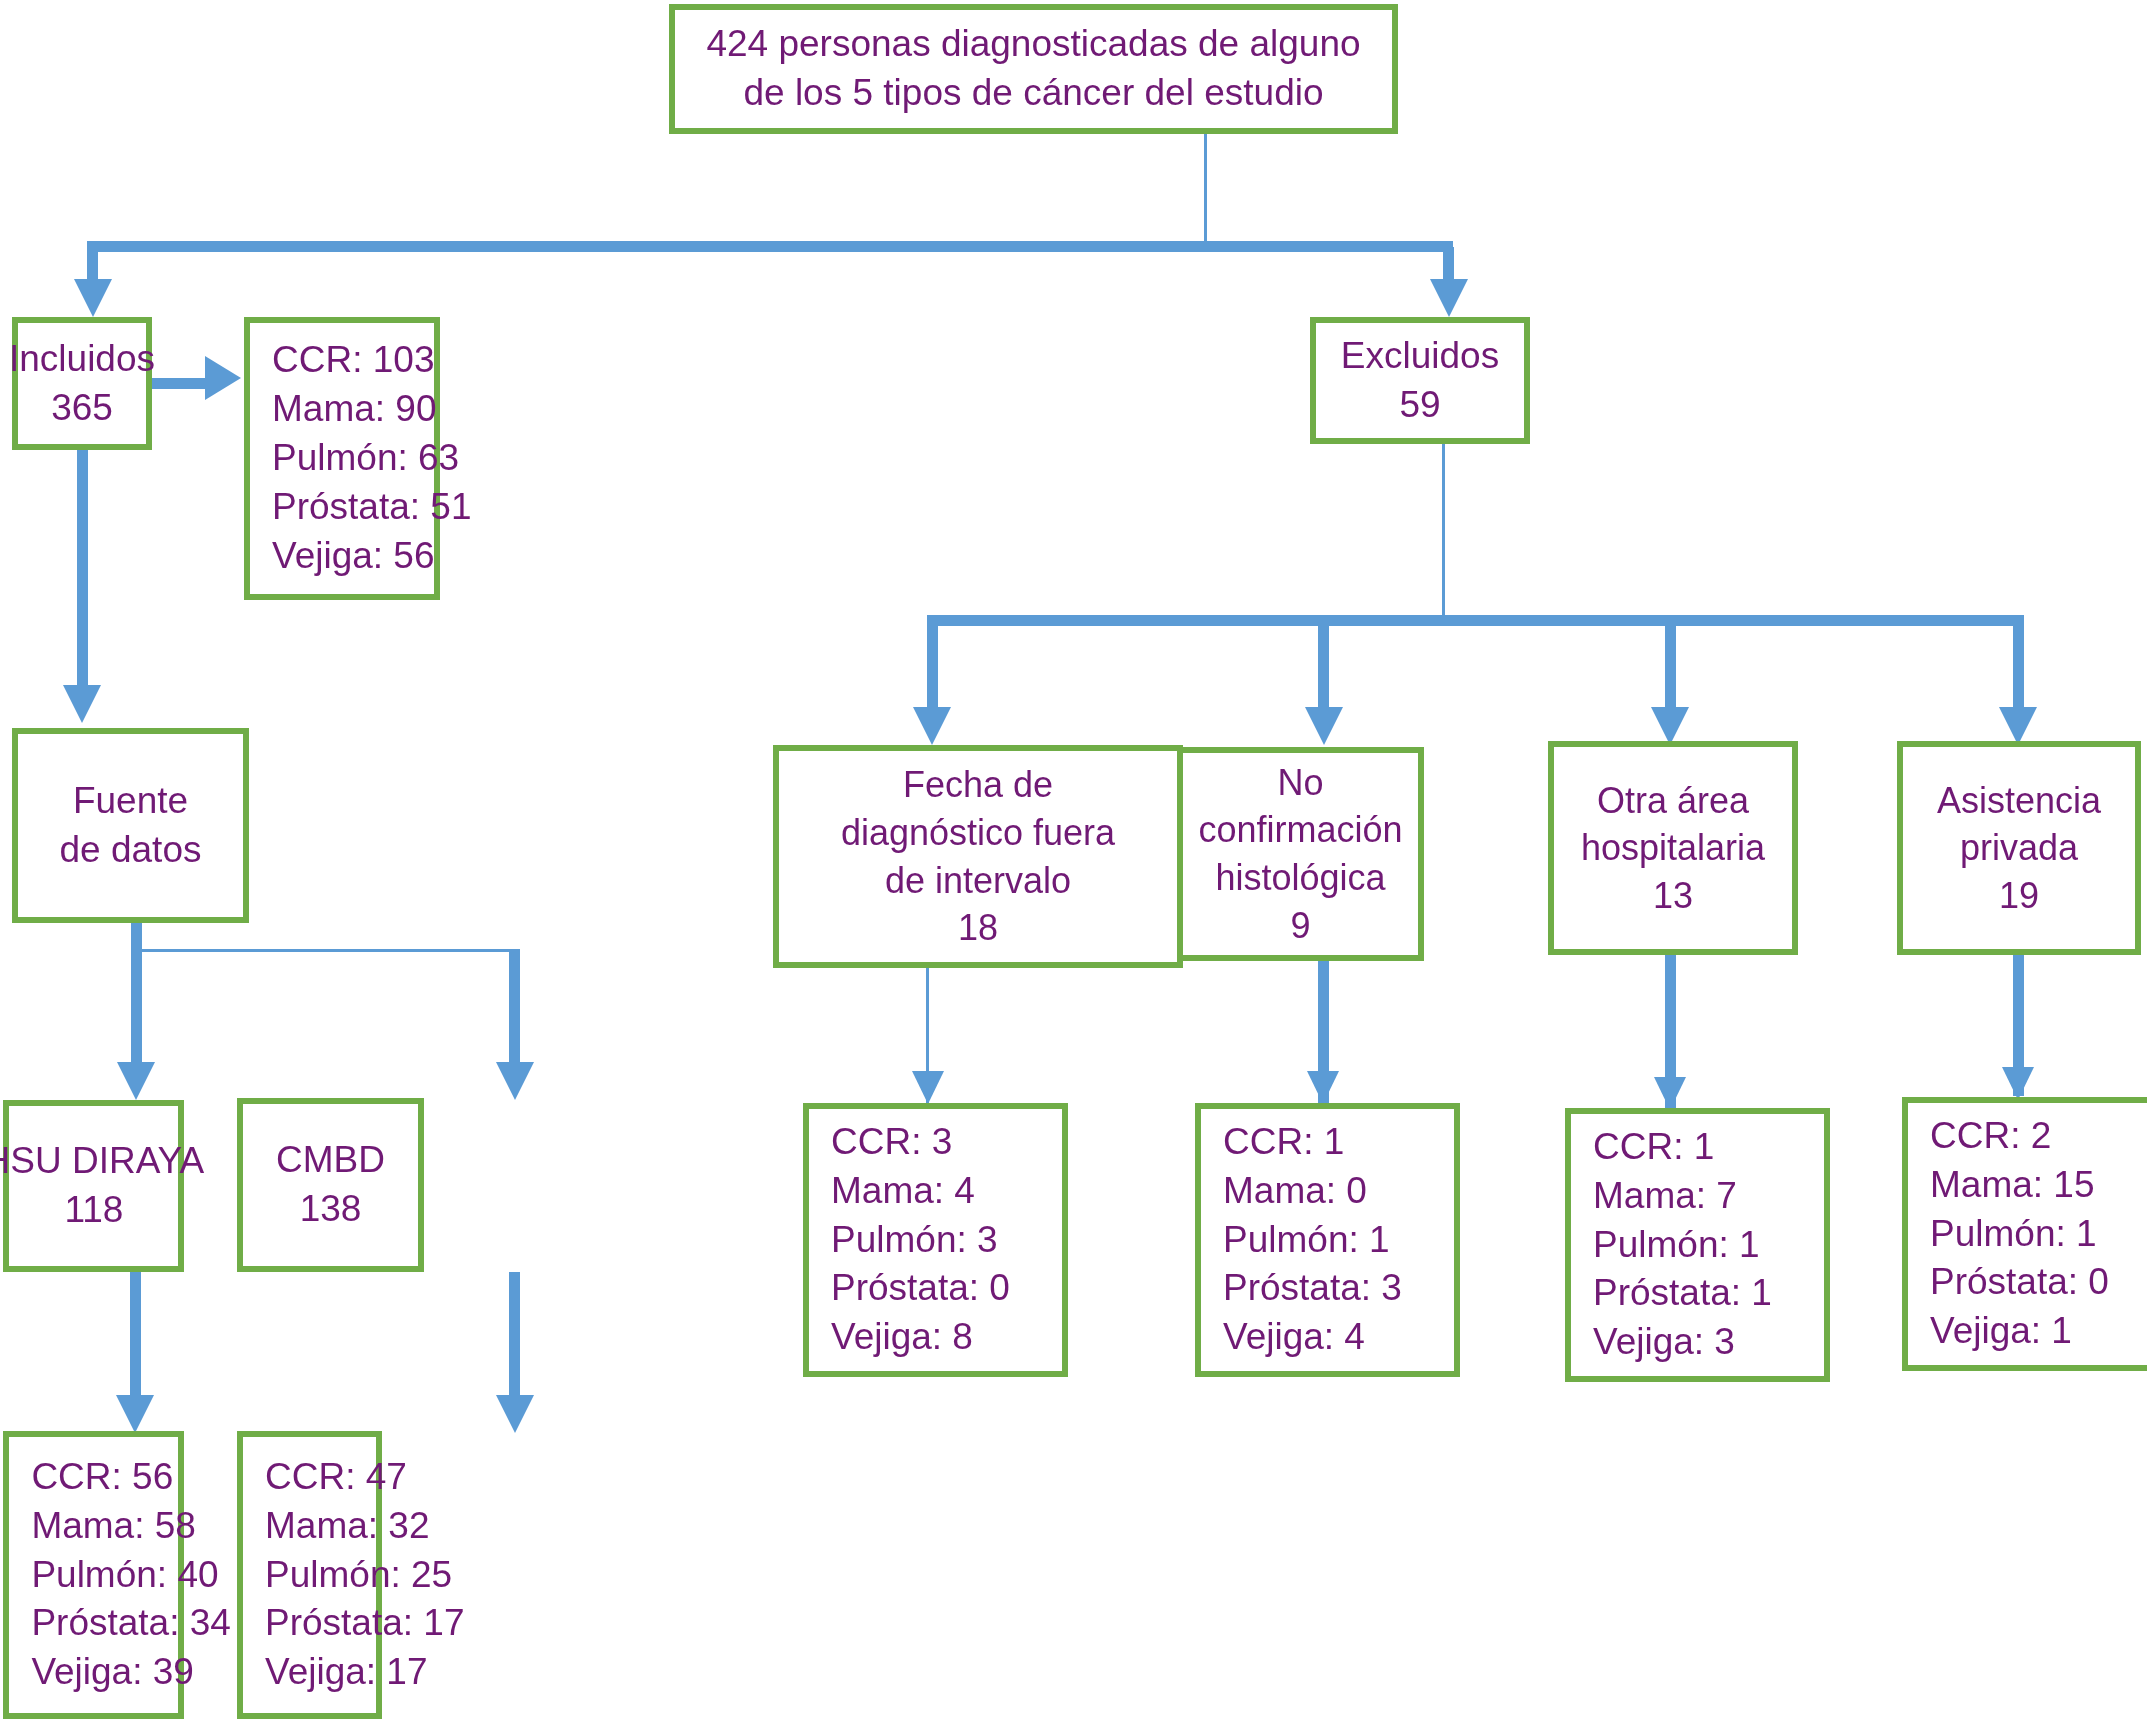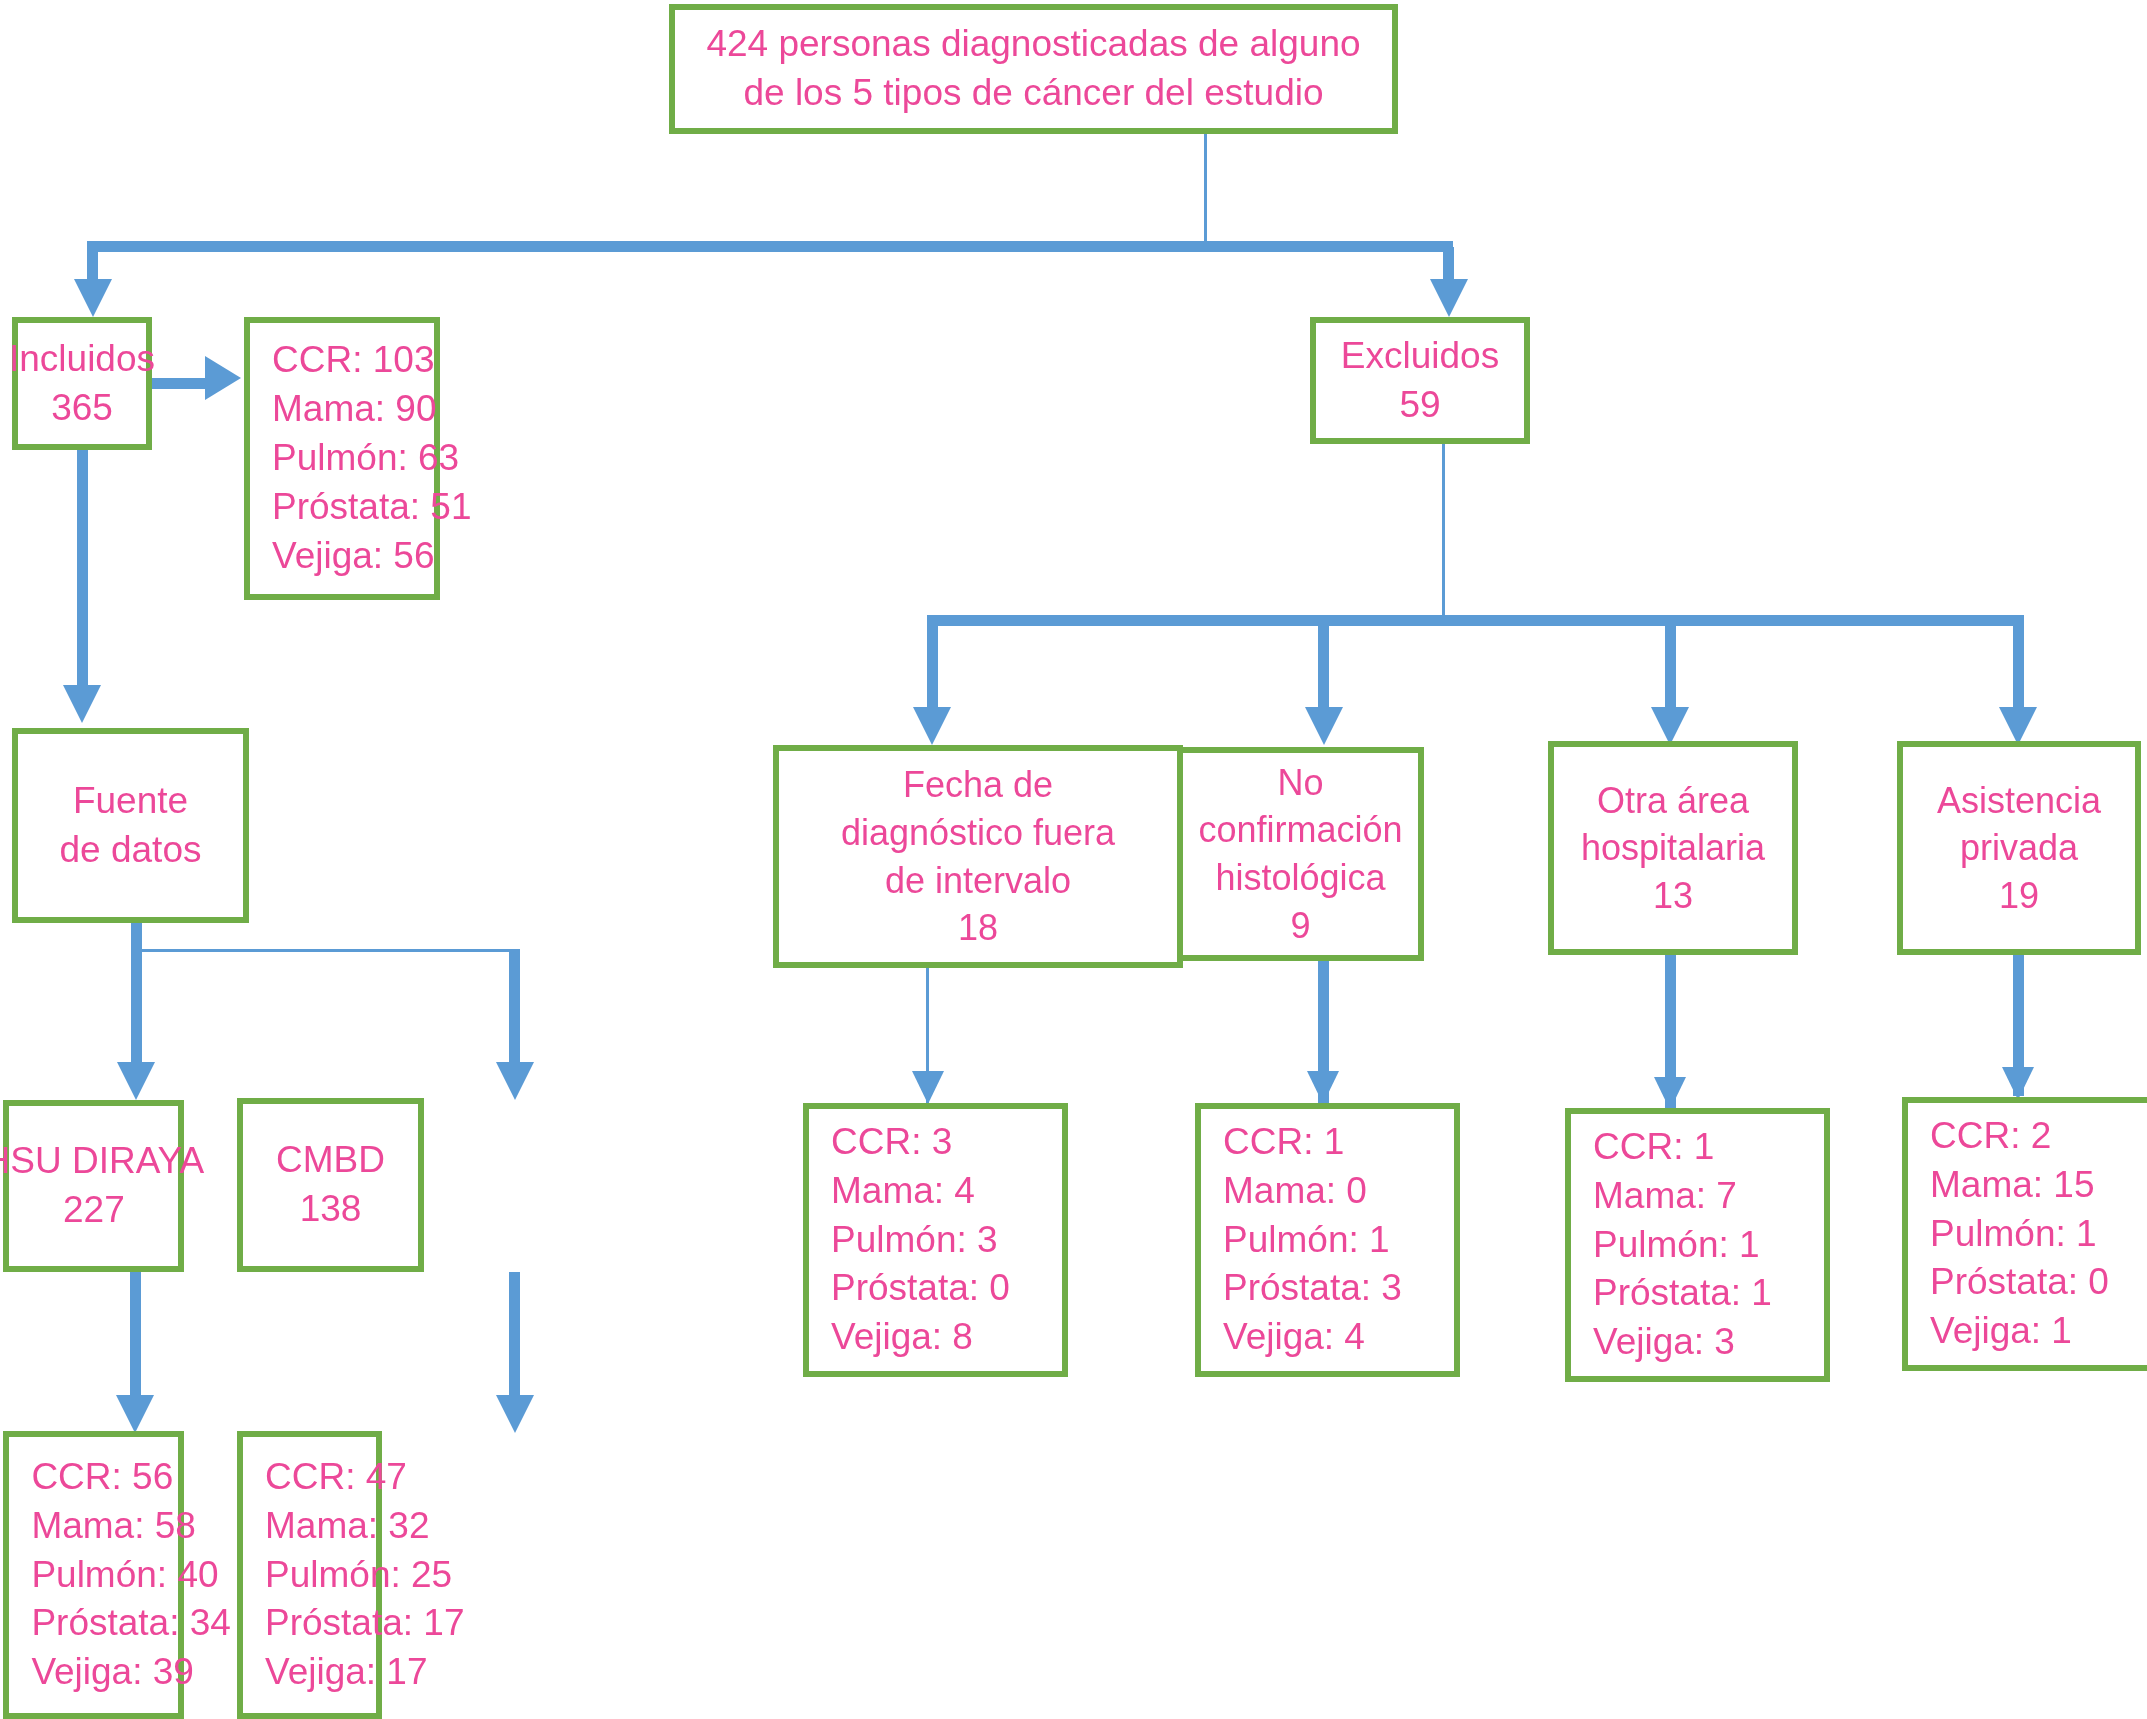--- a/index.html
+++ b/index.html
@@ -17,21 +17,21 @@
   }
   .node {
     position: absolute;
     box-sizing: border-box;
     border: 6px solid #70AD47;
     background: #ffffff;
     display: flex;
     flex-direction: column;
     justify-content: center;
     align-items: center;
-    color: #ec4899;
+    color: #701a75;
     line-height: 1.32;
   }
   .node.center { text-align: center; }
   .node.left {
     align-items: flex-start;
     justify-content: center;
     padding-left: 22px;
     text-align: left;
   }
   .node .line { display: block; white-space: nowrap; }
@@ -145,21 +145,21 @@
     <span class="line">59</span>
   </div>
 
   <div class="node center t-major" style="left:12px; top:728px; width:237px; height:195px;">
     <span class="line">Fuente</span>
     <span class="line">de datos</span>
   </div>
 
   <div class="node center t-major" style="left:3.4px; top:1100px; width:181px; height:172px;">
     <span class="line">HSU DIRAYA</span>
-    <span class="line">227</span>
+    <span class="line">118</span>
   </div>
 
   <div class="node center t-major" style="left:237px; top:1098px; width:187px; height:174px;">
     <span class="line">CMBD</span>
     <span class="line">138</span>
   </div>
 
   <div class="node left t-detail" style="left:3.4px; top:1431px; width:181px; height:288px;">
     <span class="line">CCR: 56</span>
     <span class="line">Mama: 58</span>

